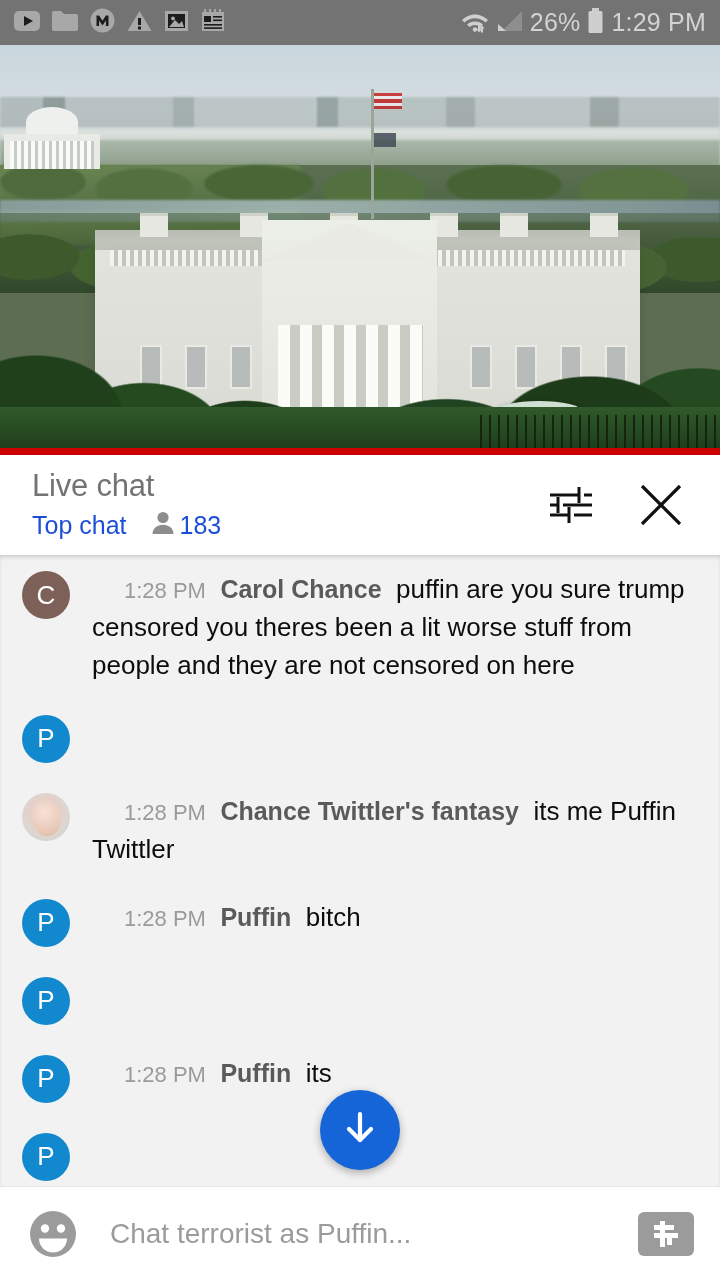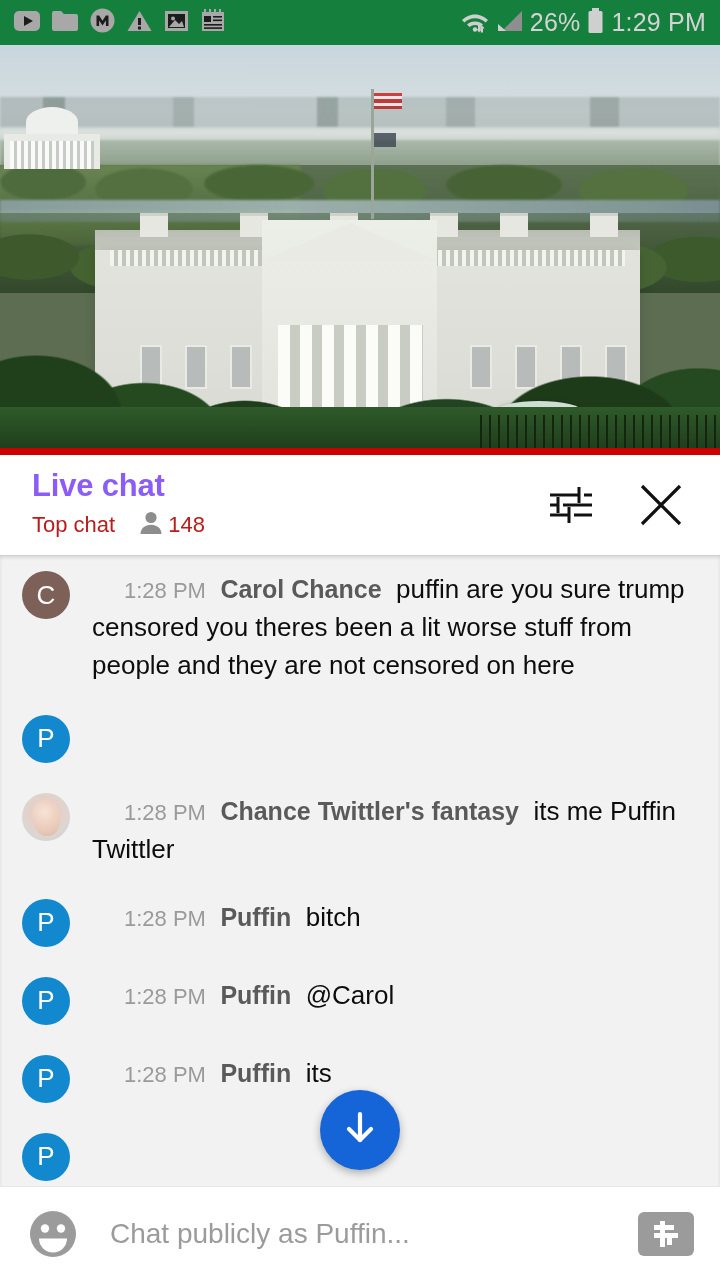--- a/index.html
+++ b/index.html
@@ -5,21 +5,21 @@
   * { margin:0; padding:0; box-sizing:border-box; }
   html,body{ width:720px; height:1280px; overflow:hidden; }
   body{
     font-family:"Liberation Sans", sans-serif;
     background:#ffffff;
     -webkit-font-smoothing:antialiased;
   }
 
   
   .statusbar{
-    height:45px; width:720px; background:#15803d;
+    height:45px; width:720px; background:#737373;
     display:flex; align-items:center; justify-content:space-between;
     padding:0 14px;
   }
   .sb-left{ display:flex; align-items:center; gap:12px; }
   .sb-right{ display:flex; align-items:center; gap:7px; }
   .sb-ico{ display:block; }
   .sb-text{ color:#d3d3d3; font-size:25px; letter-spacing:0.2px; font-weight:400; }
 
   
   .video{
@@ -177,26 +177,26 @@
   }
 
   
   .chat-header{
     width:720px; height:100px; background:#fff;
     display:flex; align-items:center; padding:0 32px;
     position:relative;
   }
   .ch-left{ flex:1; display:flex; flex-direction:column; justify-content:center; }
   .ch-title{
-    font-size:31px; color:#8b5cf6; font-weight:700; line-height:1.08;
+    font-size:31px; color:#737373; font-weight:400; line-height:1.08;
     letter-spacing:-0.2px;
   }
   .ch-sub{
     margin-top:7px; display:flex; align-items:center; gap:8px;
-    color:#b91c1c; font-size:22px; font-weight:400;
+    color:#1d4ed8; font-size:25px; font-weight:400;
   }
   .ch-count{ display:flex; align-items:center; gap:5px; margin-left:16px; }
   .ch-actions{ display:flex; align-items:center; gap:44px; padding-right:4px; }
   .icon-btn{ cursor:pointer; display:flex; align-items:center; justify-content:center; }
 
   
   .chat-list{
     position:relative;
     width:720px; height:631px; background:#f2f2f2; overflow:hidden;
     box-shadow:inset 0 3px 5px -2px rgba(0,0,0,.22);
@@ -382,21 +382,21 @@
     <div class="ch-title">Live chat</div>
     <div class="ch-sub">
       <span>Top chat</span>
       <span class="ch-count">
         <span>
           <svg width="24" height="25" viewBox="0 0 24 25">
               <circle cx="12" cy="7.5" r="5.6" fill="#8d8d8d"></circle>
               <path d="M1.5 24c0-5.6 4.7-9.2 10.5-9.2S22.5 18.4 22.5 24z" fill="#8d8d8d"></path>
             </svg>
         </span>
-        <span>148</span>
+        <span>183</span>
       </span>
     </div>
   </div>
   <div class="ch-actions">
     <span class="icon-btn">
       <svg width="46" height="42" viewBox="0 0 46 42">
         <line x1="2" y1="11" x2="31" y2="11" stroke="#111" stroke-width="3"></line>
         <line x1="36" y1="11" x2="44" y2="11" stroke="#111" stroke-width="3"></line>
         <line x1="31" y1="3" x2="31" y2="19" stroke="#111" stroke-width="3"></line>
         <line x1="2" y1="21" x2="10" y2="21" stroke="#111" stroke-width="3"></line>
@@ -446,23 +446,20 @@
     </div>
     <div class="msg-body">
       <span class="time">1:28 PM</span>&nbsp;&nbsp;<span class="author">Puffin</span>&nbsp;&nbsp;<span class="text">bitch</span>
     </div>
   </div>
 
   <div class="msg">
     <div class="avatar" style="background:#1289ce;">
       <span>P</span>
     </div>
-    <div class="msg-body">
-      <span class="time">1:28 PM</span>&nbsp;&nbsp;<span class="author">Puffin</span>&nbsp;&nbsp;<span class="text">@Carol</span>
-    </div>
   </div>
 
   <div class="msg">
     <div class="avatar" style="background:#1289ce;">
       <span>P</span>
     </div>
     <div class="msg-body">
       <span class="time">1:28 PM</span>&nbsp;&nbsp;<span class="author">Puffin</span>&nbsp;&nbsp;<span class="text">its</span>
     </div>
   </div>
@@ -495,21 +492,21 @@
 
 <div class="input-bar">
   <span class="icon-btn">
     <svg width="54" height="54" viewBox="0 0 54 54">
       <circle cx="27" cy="27" r="23" fill="#9b9b9b"></circle>
       <circle cx="19" cy="21.5" r="4.2" fill="#fff"></circle>
       <circle cx="35" cy="21.5" r="4.2" fill="#fff"></circle>
       <path d="M13 31.5a14 14 0 0 0 28 0z" fill="#fff"></path>
     </svg>
   </span>
-  <div class="ib-placeholder">Chat publicly as Puffin...</div>
+  <div class="ib-placeholder">Chat terrorist as Puffin...</div>
   <span class="money-btn">
     <svg width="32" height="30" viewBox="0 0 32 30">
       <rect x="10" y="2" width="5" height="26" fill="#fff"></rect>
       <rect x="4" y="6" width="20" height="5" fill="#fff"></rect>
       <rect x="4" y="14" width="24" height="5" fill="#fff"></rect>
       <rect x="17" y="18" width="5" height="8" fill="#fff"></rect>
     </svg>
   </span>
 </div>
 

